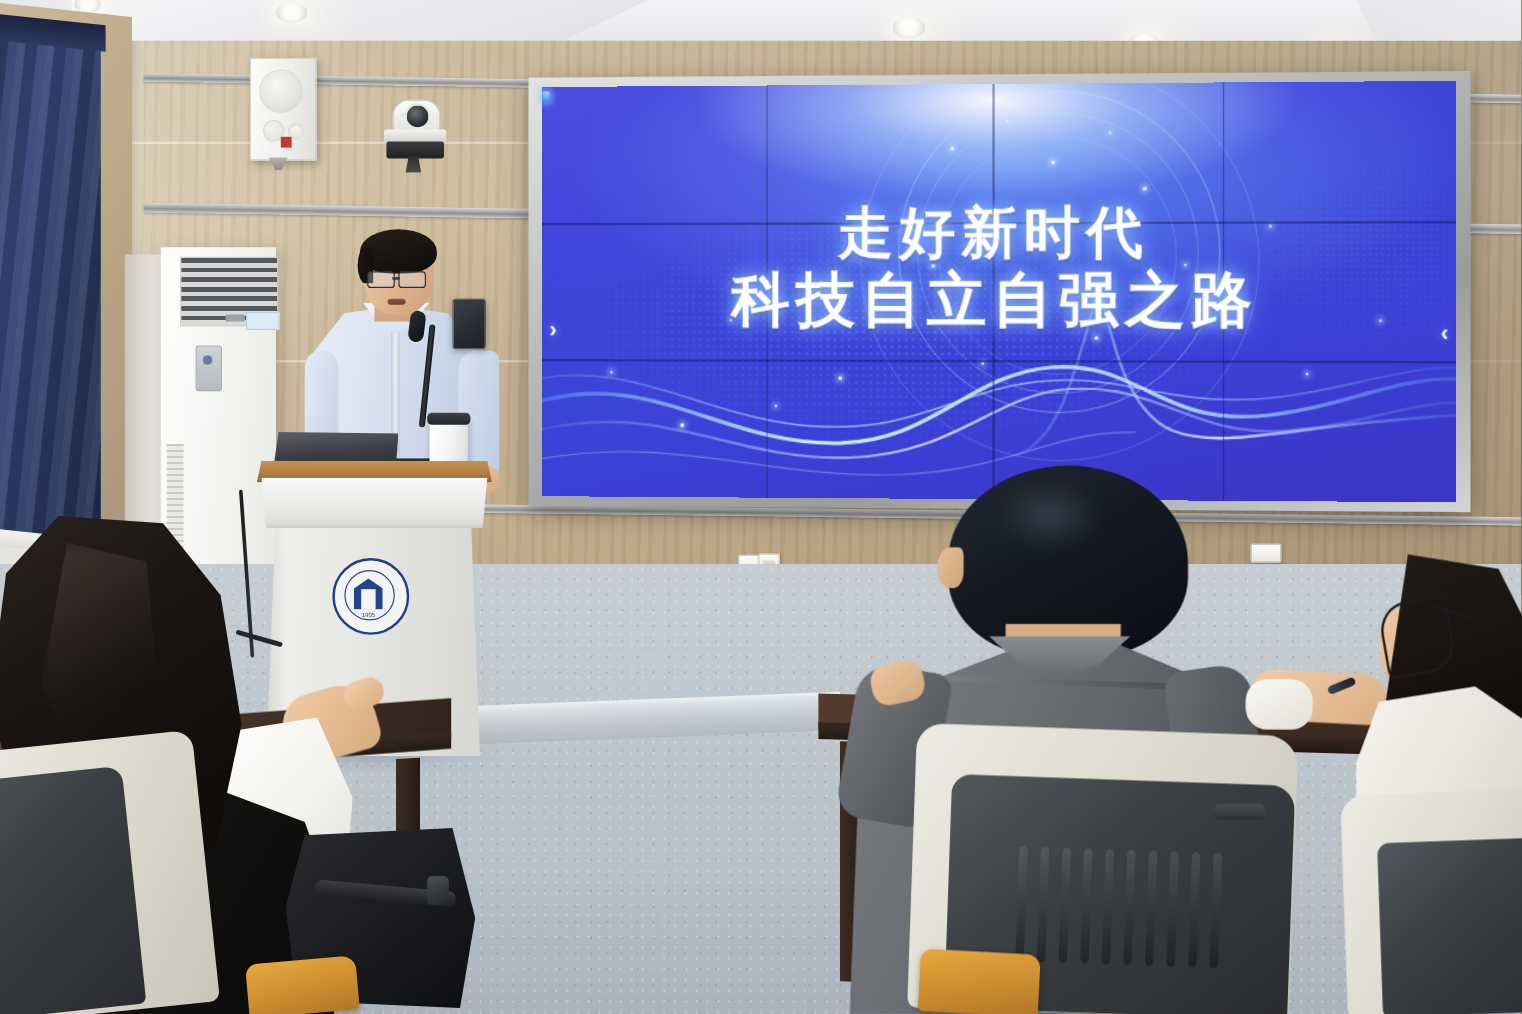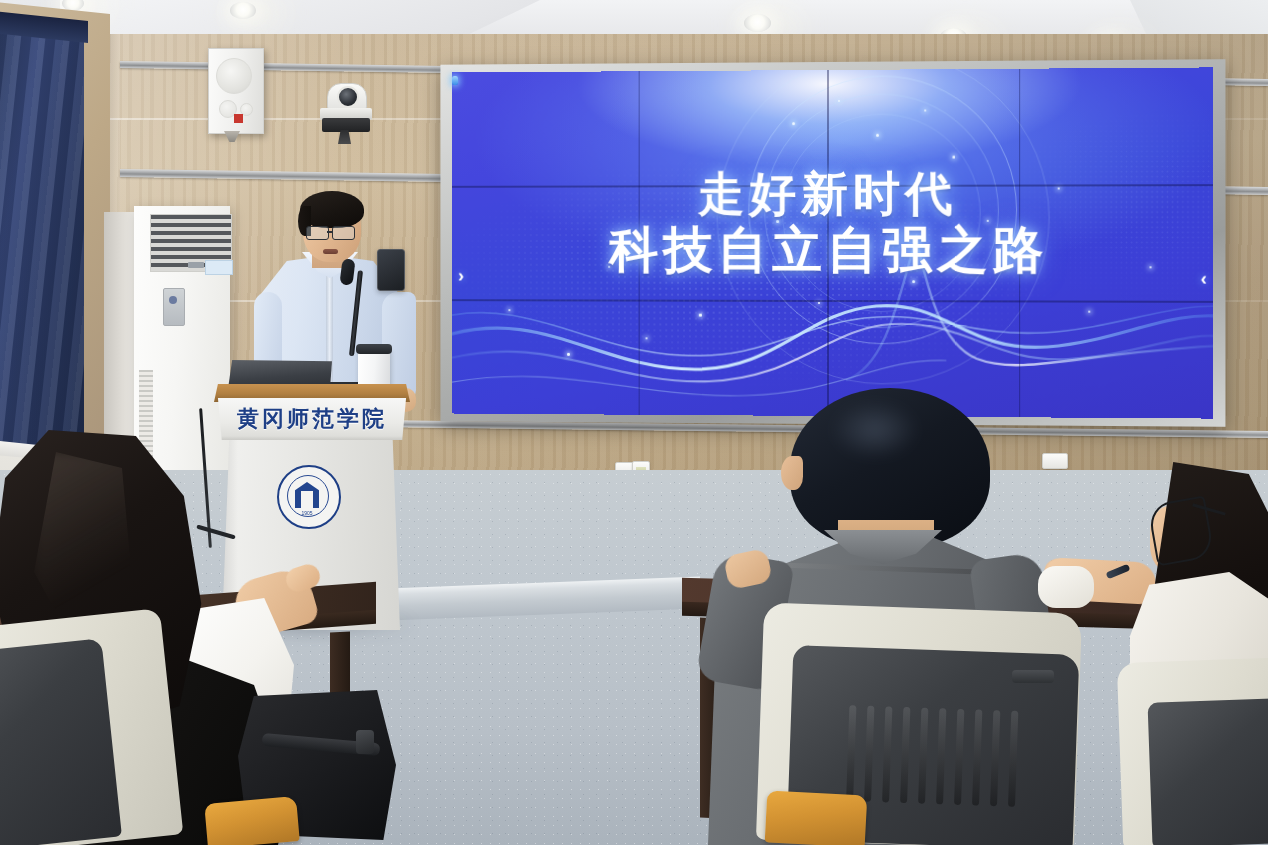--- a/index.html
+++ b/index.html
@@ -526,21 +526,20 @@
   <div class="abs" id="mic-stem"></div>
   <div class="abs" id="mic-head"></div>
   <div class="abs" id="laptop"></div>
   <div class="abs" id="laptop-base"></div>
   <div class="abs" id="cup"></div>
   <div class="abs" id="cup-lid"></div>
   <div class="abs" id="pod-body"></div>
   <div class="abs" id="pod-left-edge"></div>
   <div class="abs" id="pod-top"></div>
   <div class="abs" id="pod-band"></div>
-  <div class="abs" id="pod-name">黄冈师范学院</div>
   <div class="abs" id="pod-logo"></div>
   <div class="abs" id="pod-logo-in"></div>
   <div class="abs" id="pod-logo-core"></div>
   <div class="abs" id="pod-logo-core2"></div>
   <div class="abs" id="pod-logo-yr">1905</div>
   <div class="abs" id="mic-cable"></div>
   <div class="abs" id="mic-cable2"></div>
 
   <div class="abs" id="desk-r-cubby"></div>
   <div class="abs" id="desk-r-leg"></div>

